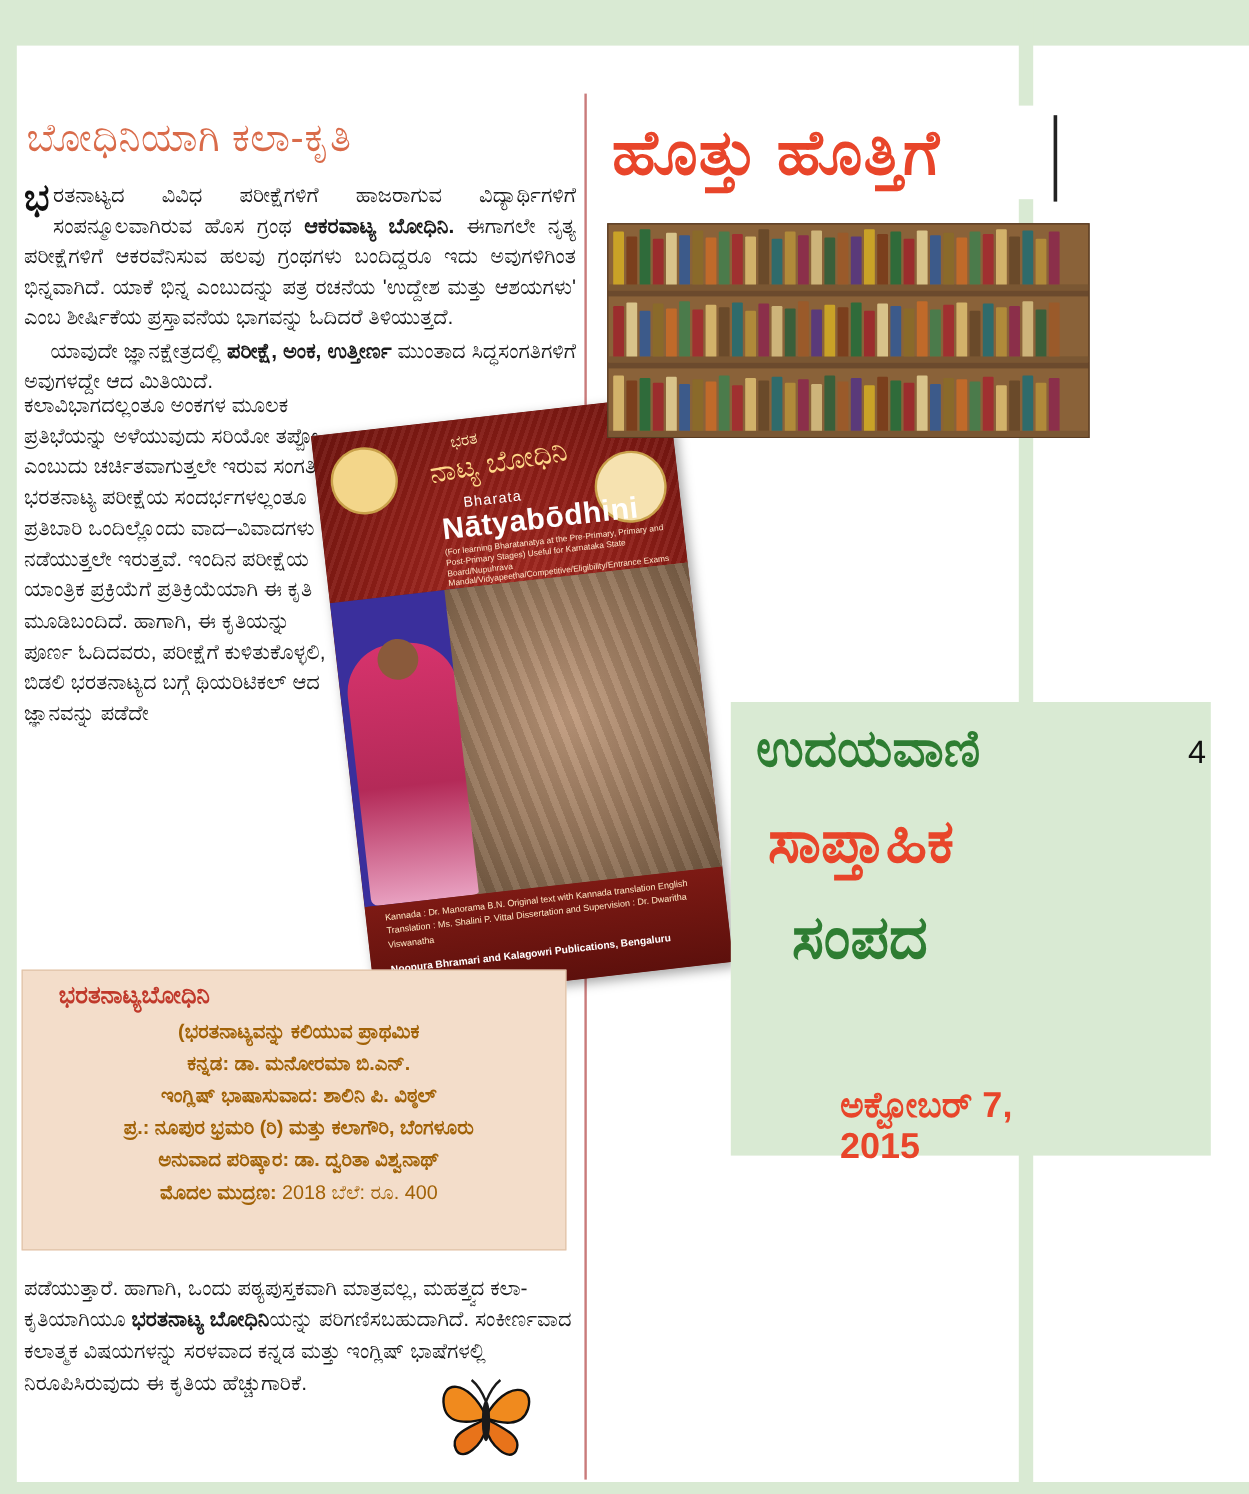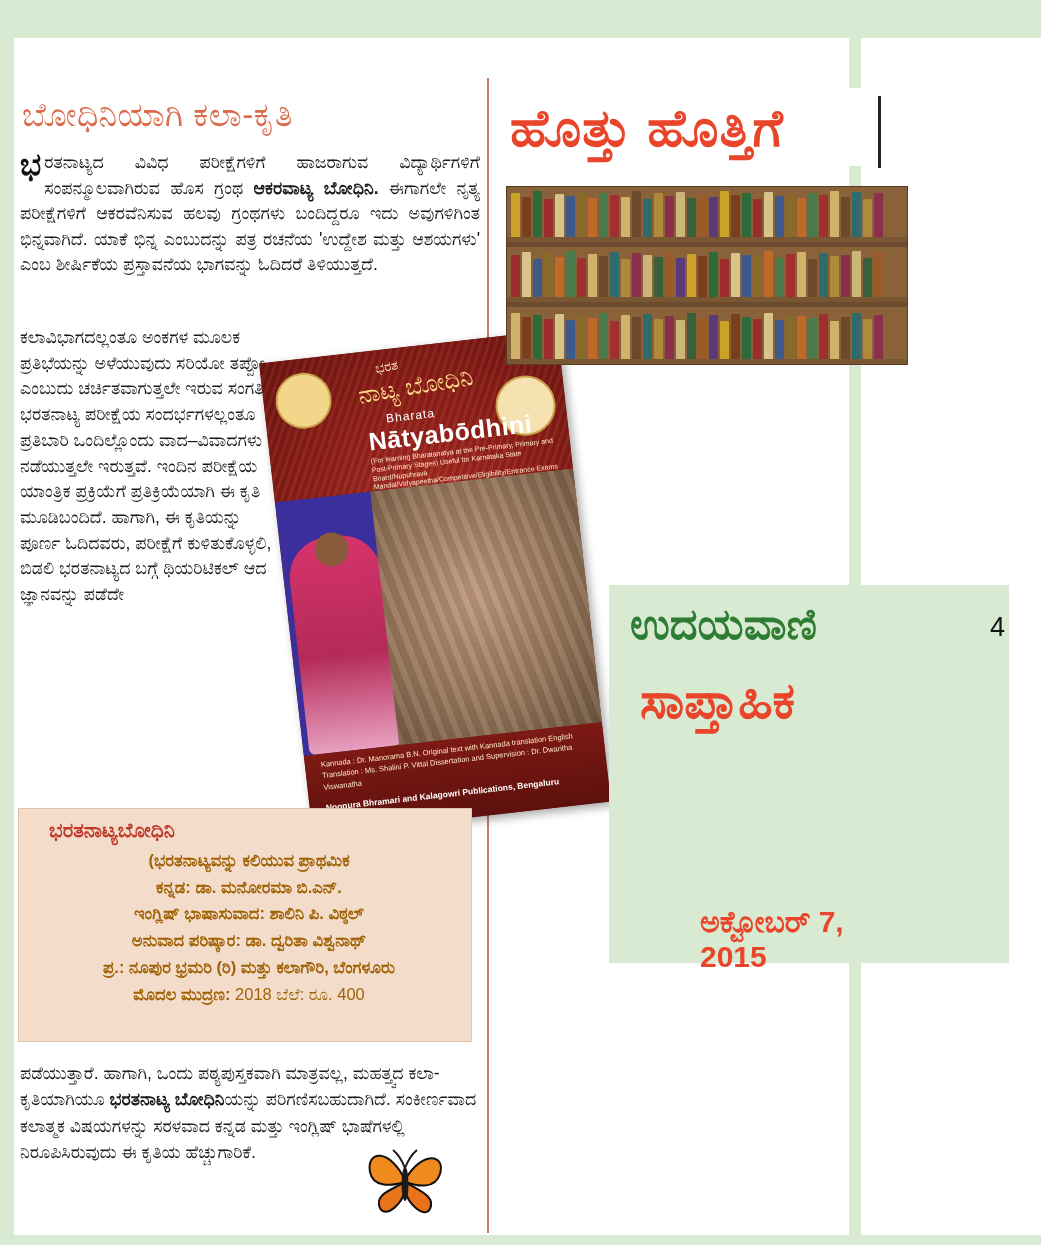--- a/index.html
+++ b/index.html
@@ -412,20 +412,23 @@
   <div class="bottom-band"></div>
 
   <div class="v-divider"></div>
 
   <div class="article-title">ಬೋಧಿನಿಯಾಗಿ ಕಲಾ-ಕೃತಿ</div>
 
   <div class="body-col">
     <p>
       <span class="drop-cap">ಭ</span><span>ರತನಾಟ್ಯದ ವಿವಿಧ ಪರೀಕ್ಷೆಗಳಿಗೆ ಹಾಜರಾಗುವ ವಿದ್ಯಾರ್ಥಿಗಳಿಗೆ ಸಂಪನ್ಮೂಲವಾಗಿರುವ ಹೊಸ ಗ್ರಂಥ </span><span class="bold">ಆಕರವಾಟ್ಯ ಬೋಧಿನಿ.</span><span> ಈಗಾಗಲೇ ನೃತ್ಯ ಪರೀಕ್ಷೆಗಳಿಗೆ ಆಕರವೆನಿಸುವ ಹಲವು ಗ್ರಂಥಗಳು ಬಂದಿದ್ದರೂ ಇದು ಅವುಗಳಿಗಿಂತ ಭಿನ್ನವಾಗಿದೆ. ಯಾಕೆ ಭಿನ್ನ ಎಂಬುದನ್ನು ಪತ್ರ ರಚನೆಯ 'ಉದ್ದೇಶ ಮತ್ತು ಆಶಯಗಳು' ಎಂಬ ಶೀರ್ಷಿಕೆಯ ಪ್ರಸ್ತಾವನೆಯ ಭಾಗವನ್ನು ಓದಿದರೆ ತಿಳಿಯುತ್ತದೆ.</span>
     </p>
+    <p class="indent">
+      <span>ಯಾವುದೇ ಜ್ಞಾನಕ್ಷೇತ್ರದಲ್ಲಿ </span><span class="bold">ಪರೀಕ್ಷೆ, ಅಂಕ, ಉತ್ತೀರ್ಣ</span><span> ಮುಂತಾದ ಸಿದ್ಧಸಂಗತಿಗಳಿಗೆ ಅವುಗಳದ್ದೇ ಆದ ಮಿತಿಯಿದೆ.</span>
+    </p>
   </div>
 
   <div class="body-col-narrow">
     <p>ಕಲಾವಿಭಾಗದಲ್ಲಂತೂ ಅಂಕಗಳ ಮೂಲಕ ಪ್ರತಿಭೆಯನ್ನು ಅಳೆಯುವುದು ಸರಿಯೋ ತಪ್ಪೋ ಎಂಬುದು ಚರ್ಚಿತವಾಗುತ್ತಲೇ ಇರುವ ಸಂಗತಿ. ಭರತನಾಟ್ಯ ಪರೀಕ್ಷೆಯ ಸಂದರ್ಭಗಳಲ್ಲಂತೂ ಪ್ರತಿಬಾರಿ ಒಂದಿಲ್ಲೊಂದು ವಾದ–ವಿವಾದಗಳು ನಡೆಯುತ್ತಲೇ ಇರುತ್ತವೆ. ಇಂದಿನ ಪರೀಕ್ಷೆಯ ಯಾಂತ್ರಿಕ ಪ್ರಕ್ರಿಯೆಗೆ ಪ್ರತಿಕ್ರಿಯೆಯಾಗಿ ಈ ಕೃತಿ ಮೂಡಿಬಂದಿದೆ. ಹಾಗಾಗಿ, ಈ ಕೃತಿಯನ್ನು ಪೂರ್ಣ ಓದಿದವರು, ಪರೀಕ್ಷೆಗೆ ಕುಳಿತುಕೊಳ್ಳಲಿ, ಬಿಡಲಿ ಭರತನಾಟ್ಯದ ಬಗ್ಗೆ ಥಿಯರಿಟಿಕಲ್ ಆದ ಜ್ಞಾನವನ್ನು ಪಡೆದೇ</p>
   </div>
 
   <div class="book-wrap">
     <div class="book-top"></div>
     <div class="badge-left"></div>
     <div class="badge-right"></div>
@@ -449,22 +452,22 @@
 Dissertation and Supervision : Dr. Dwaritha Viswanatha</div>
     <div class="pub">Noopura Bhramari and Kalagowri Publications, Bengaluru</div>
   </div>
 
   <div class="infobox">
     <div class="infobox-title">ಭರತನಾಟ್ಯಬೋಧಿನಿ</div>
     <div class="infobox-lines">
       <div>(ಭರತನಾಟ್ಯವನ್ನು ಕಲಿಯುವ ಪ್ರಾಥಮಿಕ</div>
       <div>ಕನ್ನಡ: ಡಾ. ಮನೋರಮಾ ಬಿ.ಎನ್.</div>
       <div>ಇಂಗ್ಲಿಷ್ ಭಾಷಾಸುವಾದ: ಶಾಲಿನಿ ಪಿ. ವಿಠ್ಠಲ್</div>
+      <div>ಪ್ರ.: ನೂಪುರ ಭ್ರಮರಿ (ರಿ) ಮತ್ತು ಕಲಾಗೌರಿ, ಬೆಂಗಳೂರು</div>
       <div>ಅನುವಾದ ಪರಿಷ್ಕಾರ: ಡಾ. ದ್ವರಿತಾ ವಿಶ್ವನಾಥ್</div>
-      <div>ಪ್ರ.: ನೂಪುರ ಭ್ರಮರಿ (ರಿ) ಮತ್ತು ಕಲಾಗೌರಿ, ಬೆಂಗಳೂರು</div>
       <div>
         <span>ಮೊದಲ ಮುದ್ರಣ: </span><span class="thin">2018 ಬೆಲೆ: ರೂ. 400</span>
       </div>
     </div>
   </div>
 
   <div class="tail-text">
     <p>
       <span>ಪಡೆಯುತ್ತಾರೆ. ಹಾಗಾಗಿ, ಒಂದು ಪಠ್ಯಪುಸ್ತಕವಾಗಿ ಮಾತ್ರವಲ್ಲ, ಮಹತ್ತ್ವದ ಕಲಾ-ಕೃತಿಯಾಗಿಯೂ </span><span class="bold">ಭರತನಾಟ್ಯ ಬೋಧಿನಿ</span><span>ಯನ್ನು ಪರಿಗಣಿಸಬಹುದಾಗಿದೆ. ಸಂಕೀರ್ಣವಾದ ಕಲಾತ್ಮಕ ವಿಷಯಗಳನ್ನು ಸರಳವಾದ ಕನ್ನಡ ಮತ್ತು ಇಂಗ್ಲಿಷ್ ಭಾಷೆಗಳಲ್ಲಿ ನಿರೂಪಿಸಿರುವುದು ಈ ಕೃತಿಯ ಹೆಚ್ಚುಗಾರಿಕೆ.</span>
     </p>
@@ -594,15 +597,16 @@
         <div class="bk" style="height:46px;background:#2f6b6b"></div>
         <div class="bk" style="height:40px;background:#b08a3a"></div>
         <div class="bk" style="height:44px;background:#8b2f4a"></div>
     </div>
   </div>
 
   <div class="green-panel"></div>
   <div class="uv-title">ಉದಯವಾಣಿ</div>
   <div class="page-num">4</div>
   <div class="saptahika">ಸಾಪ್ತಾಹಿಕ</div>
+  <div class="sampada">ಸಂಪದ</div>
   <div class="date">ಅಕ್ಟೋಬರ್ 7, 2015</div>
 
 </div>
 
 </body></html>

